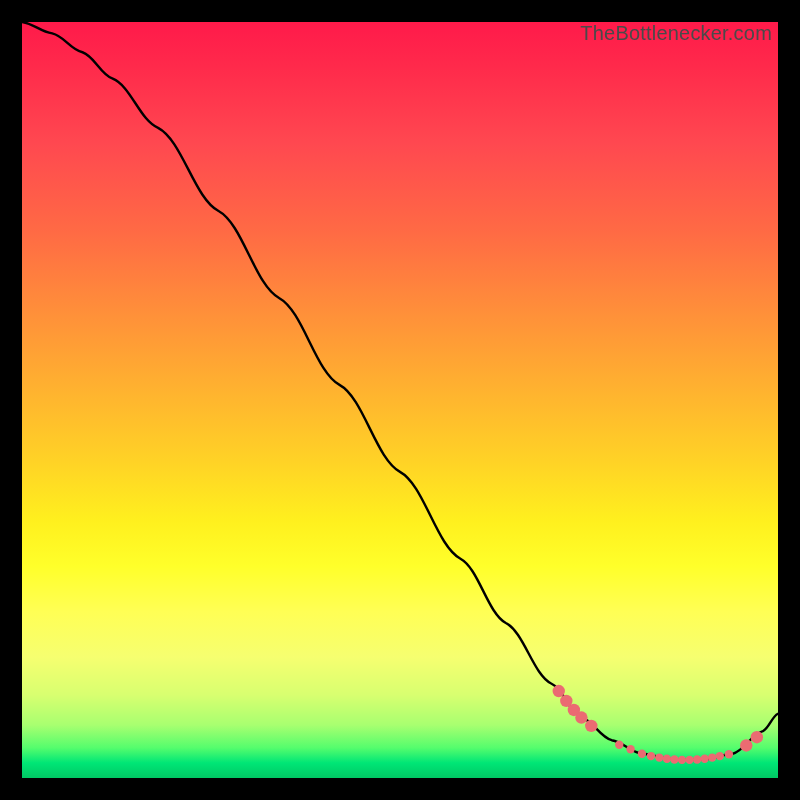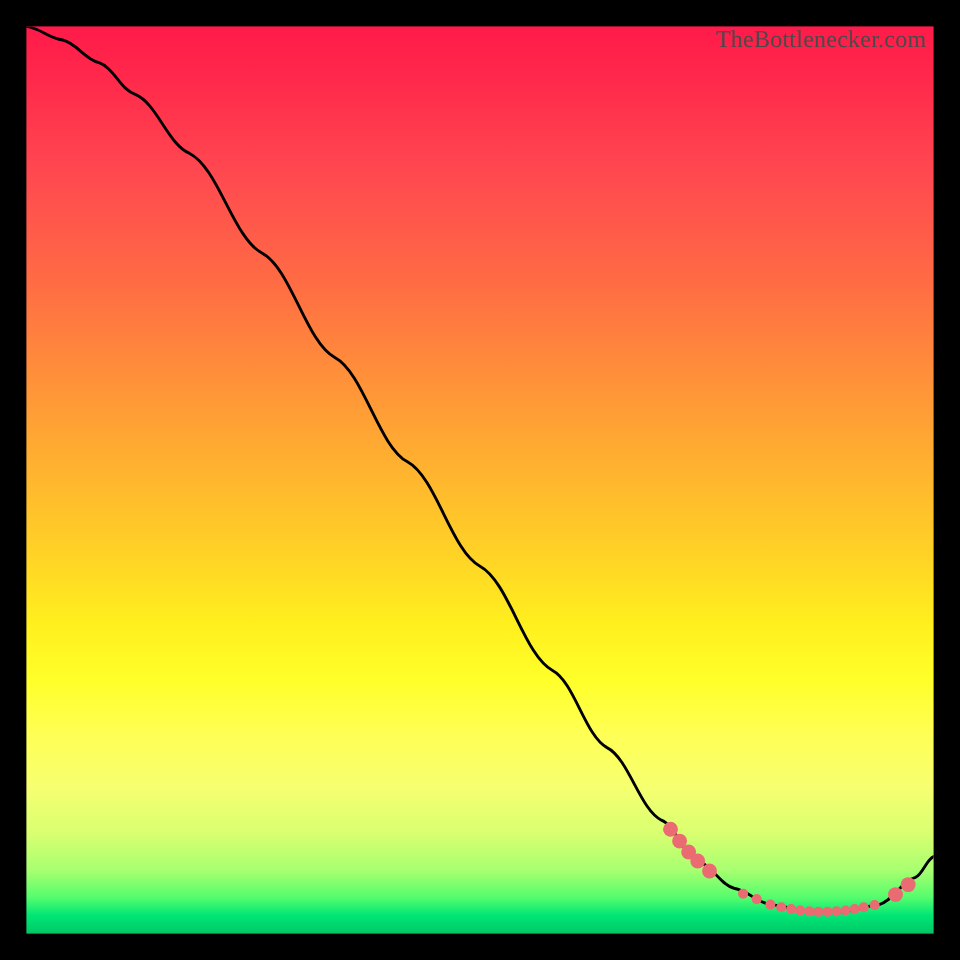--- a/index.html
+++ b/index.html
@@ -9,21 +9,20 @@
     height: 800px;
     background: #000;
     overflow: hidden;
     font-family: Arial, Helvetica, sans-serif;
   }
   .frame {
     position: relative;
     width: 704px;
     height: 800px;
     background: #000;
-    font-family: Liberation Serif, serif;
   }
   .plot {
     position: absolute;
     left: 22px;
     top: 22px;
     width: 756px;
     height: 756px;
     
     background: linear-gradient(to bottom,
       #ff1a4a 0%,

